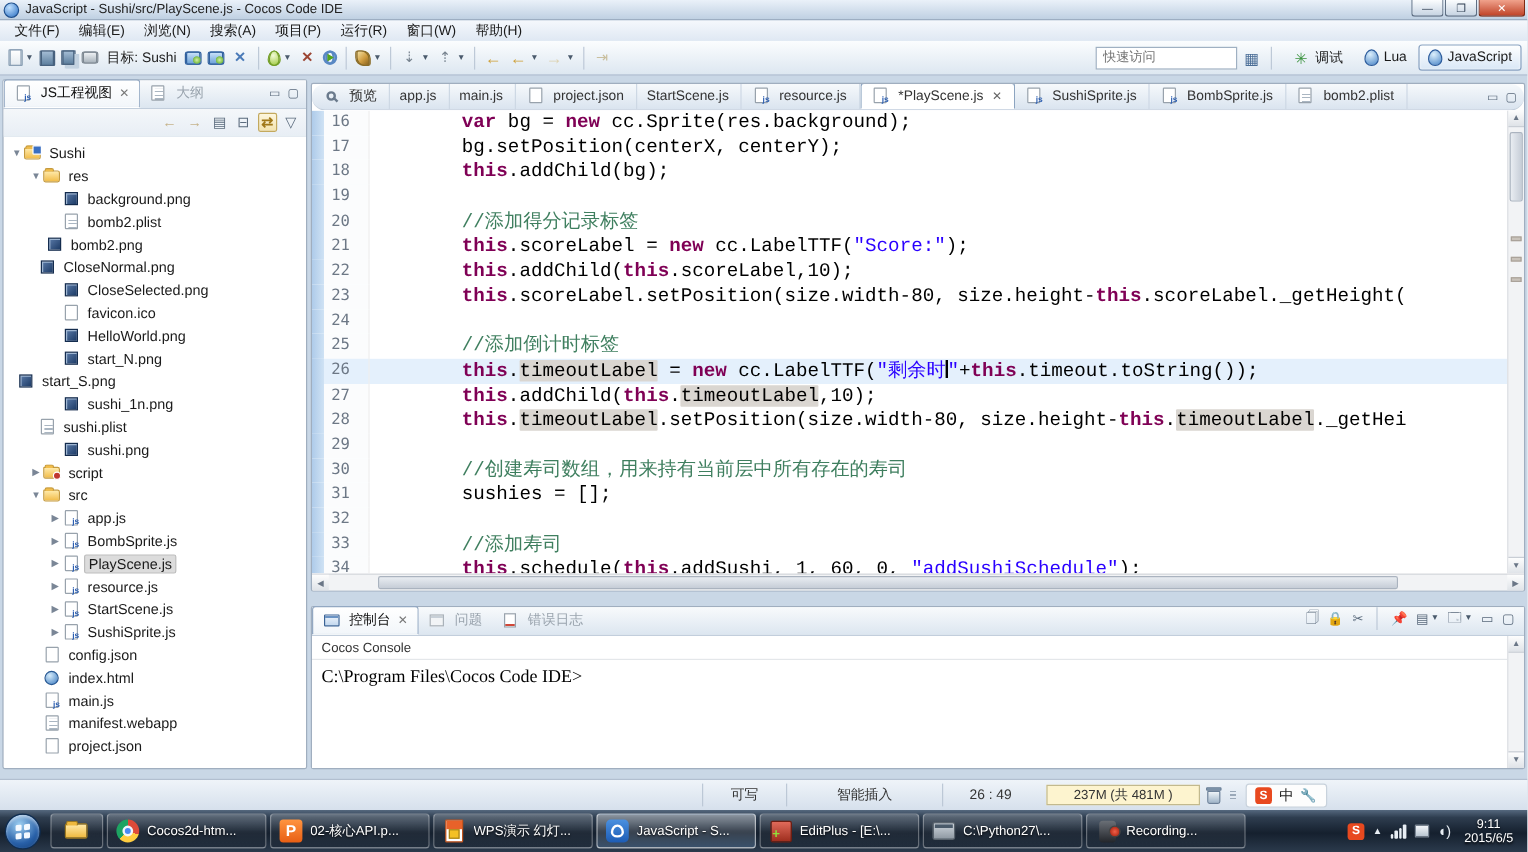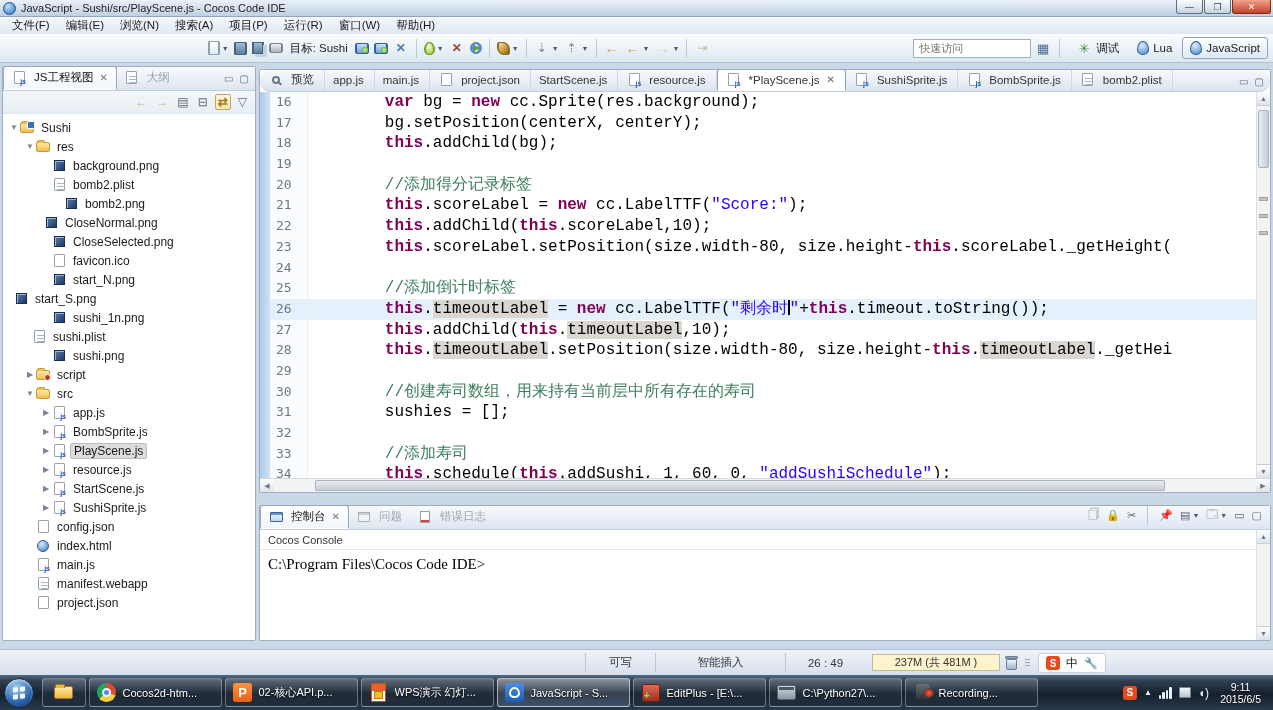--- a/index.html
+++ b/index.html
@@ -21,21 +21,21 @@
 
   
   .menubar { position:absolute; top:17px; left:0; right:0; height:17px;
     background:linear-gradient(#f5f8fc,#dfe8f3); display:flex; align-items:center; padding-left:4px; font-size:11.5px; }
   .menu-item { padding:1px 8px; }
 
   
   .toolbar { position:absolute; top:34px; left:0; right:0; height:29px;
     background:linear-gradient(#fbfdfe,#dde7f1); border-bottom:1px solid #b3c1d2;
     display:flex; align-items:center; padding:0 5px; }
-  .tb-left { display:flex; align-items:center; gap:1px; flex:1;justify-content:center; }
+  .tb-left { display:flex; align-items:center; gap:1px; flex:1; }
   .tb-item { display:flex; align-items:center; padding:2px 2px; border-radius:2px; }
   .tb-sep { width:1px; height:19px; background:#bdc9d7; margin:0 4px; }
   .tb-dd { font-size:7px; color:#4a5a6c; margin-left:2px; }
   .tb-label { font-size:11.5px; margin:0 4px; color:#222; }
   .tb-right { display:flex; align-items:center; gap:4px; }
   .qa-input { width:118px; height:19px; border:1px solid #9fb0c2; font-size:11px; padding:0 5px;
     font-family:"Liberation Sans",sans-serif; color:#333; background:#fff; }
   .persp-btn { display:flex; align-items:center; gap:4px; padding:2px 7px; font-size:11.5px; border-radius:3px; border:1px solid transparent; }
   .persp-btn.active { background:linear-gradient(#feffff,#d9e7f6); border-color:#8aa3c2; box-shadow:inset 0 0 2px #fff; }
 
@@ -401,47 +401,54 @@
           </span>
           <span class="tree-label">background.png</span>
         </div>
         <div class="tree-row" style="padding-left: 38px;">
           <span class="tw-arrow"></span>
           <span class="fi">
             <span class="fi-page fi-lines"></span>
           </span>
           <span class="tree-label">bomb2.plist</span>
         </div>
-        <div class="tree-row" style="padding-left: 50px;">
+        <div class="tree-row" style="padding-left: 24px;">
           <span class="tw-arrow"></span>
           <span class="fi">
             <span class="fi-img"></span>
           </span>
           <span class="tree-label">bomb2.png</span>
         </div>
-        <div class="tree-row" style="padding-left: 30px;">
+        <div class="tree-row" style="padding-left: 18px;">
           <span class="tw-arrow"></span>
           <span class="fi">
             <span class="fi-img"></span>
           </span>
           <span class="tree-label">CloseNormal.png</span>
         </div>
         <div class="tree-row" style="padding-left: 38px;">
           <span class="tw-arrow"></span>
           <span class="fi">
             <span class="fi-img"></span>
           </span>
           <span class="tree-label">CloseSelected.png</span>
         </div>
         <div class="tree-row" style="padding-left: 38px;">
           <span class="tw-arrow"></span>
           <span class="fi">
             <span class="fi-page"></span>
           </span>
           <span class="tree-label">favicon.ico</span>
+        </div>
+        <div class="tree-row" style="padding-left: 38px;">
+          <span class="tw-arrow"></span>
+          <span class="fi">
+            <span class="fi-img"></span>
+          </span>
+          <span class="tree-label">HelloWorld.png</span>
         </div>
         <div class="tree-row" style="padding-left: 38px;">
           <span class="tw-arrow"></span>
           <span class="fi">
             <span class="fi-img"></span>
           </span>
           <span class="tree-label">start_N.png</span>
         </div>
         <div class="tree-row" style="">
           <span class="tw-arrow"></span>

